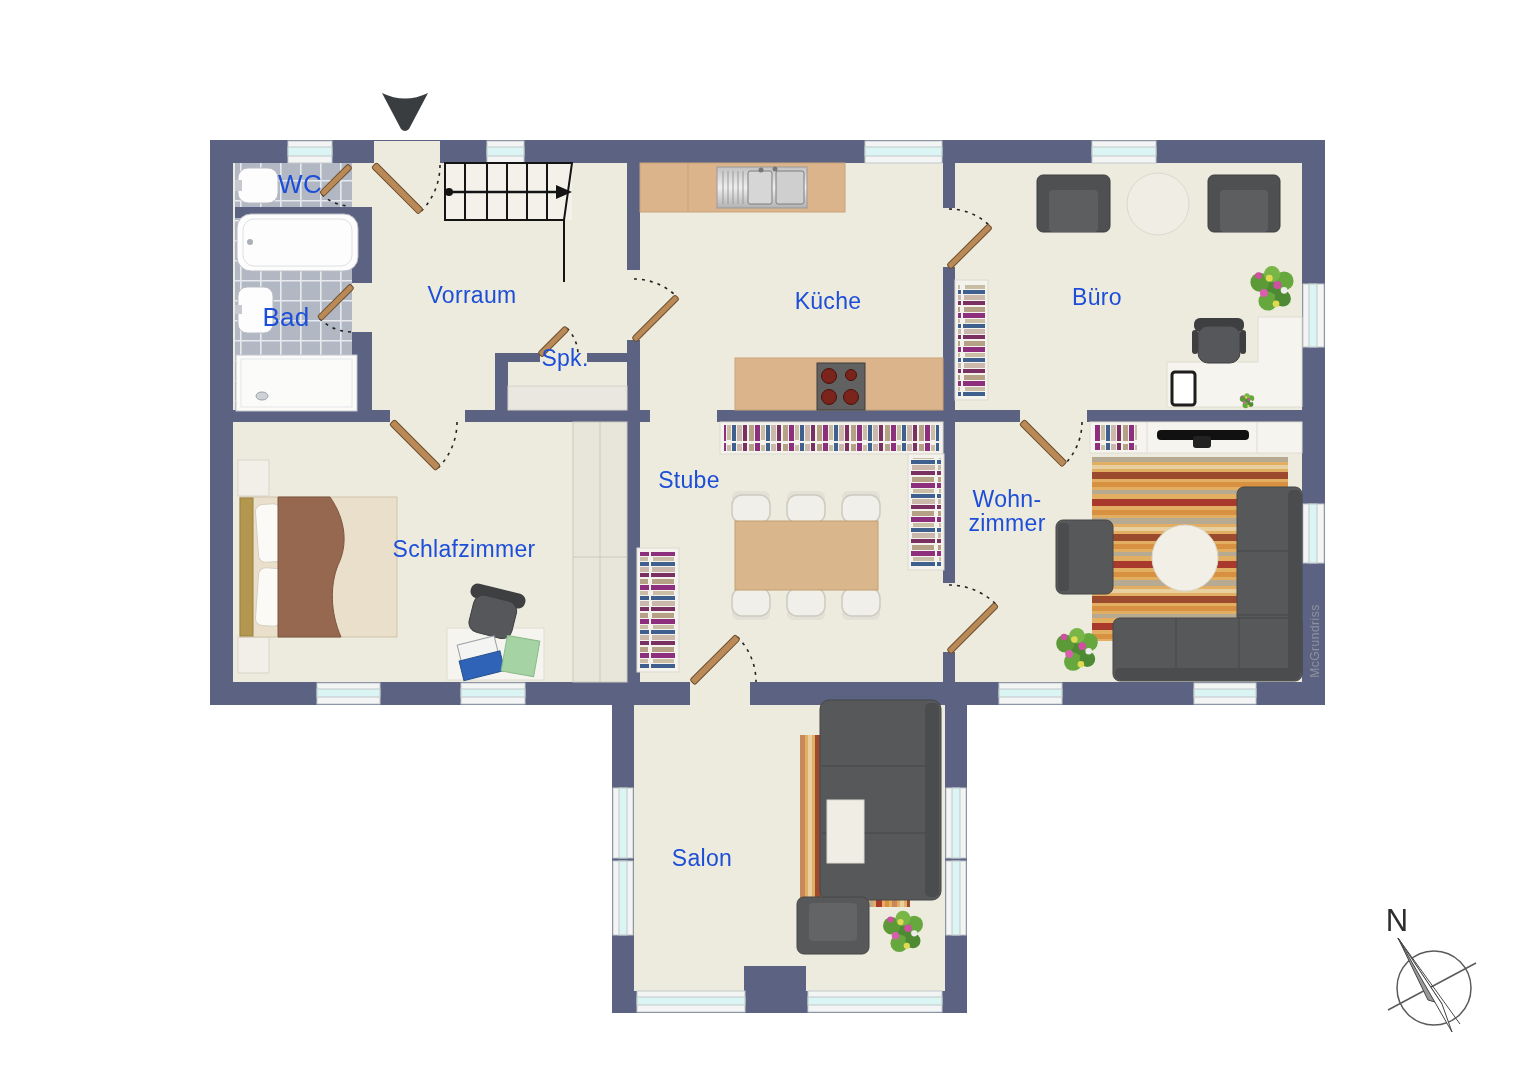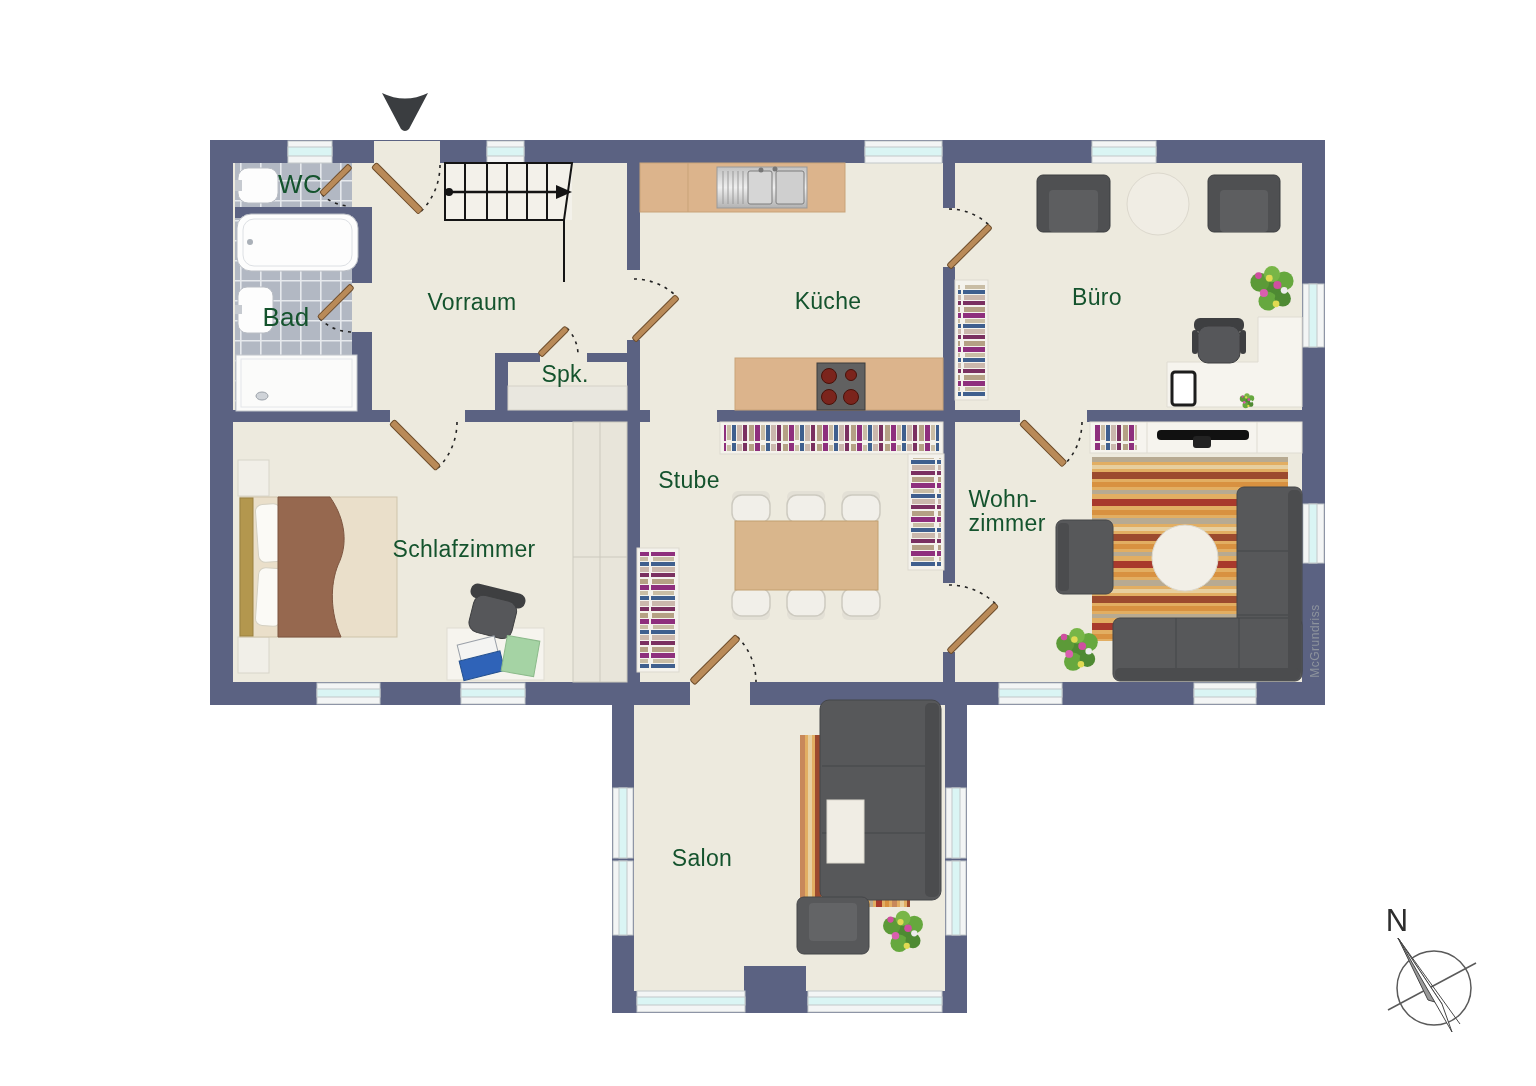--- a/index.html
+++ b/index.html
@@ -1,22 +1,22 @@
 <!DOCTYPE html>
 <html><head>
 <meta charset="utf-8">
 <style>
   html,body{margin:0;padding:0;background:#fff;}
   #stage{position:relative;width:1536px;height:1086px;background:#ffffff;overflow:hidden;
          font-family:"Liberation Sans",sans-serif;}
   #plan-svg{position:absolute;left:0;top:0;}
-  .rlabel{position:absolute;transform:translate(-50%,-50%);font-size:23px;color:#14532d;
+  .rlabel{position:absolute;transform:translate(-50%,-50%);font-size:23px;color:#1d4ed8;
           white-space:nowrap;letter-spacing:.3px;}
   .rlabel.big{font-size:26px;}
-  .rlabel.two{line-height:24px;}
+  .rlabel.two{text-align:center;line-height:24px;}
   #north-label{position:absolute;transform:translate(-50%,-50%);font-size:31px;color:#2e2e2e;}
   #watermark{position:absolute;transform:translate(-50%,-50%) rotate(-90deg);font-size:12px;
              color:#8d939d;letter-spacing:.5px;}
 </style>
 </head>
 <body>
 
 <div id="stage">
 <svg id="plan-svg" width="1536" height="1086" viewBox="0 0 1536 1086">
   <defs>
@@ -398,22 +398,22 @@
     <circle r="37" fill="none" stroke="#5a5a5a" stroke-width="1.5"></circle>
     <line x1="-46" y1="22" x2="42" y2="-25" stroke="#5a5a5a" stroke-width="1.5"></line>
     <line x1="-36" y1="-50" x2="26" y2="36" stroke="#4a4a4a" stroke-width="1"></line>
     <polygon points="-36,-50 8,16 -6,12" fill="#9a9a9a" stroke="#444" stroke-width="1"></polygon>
     <polygon points="-36,-50 8,16 18,44" fill="#ffffff" stroke="#444" stroke-width="1"></polygon>
   </g>
 </svg>
 
 <div class="rlabel big" style="left:300px;top:184px">WC</div>
 <div class="rlabel big" style="left:286px;top:317px">Bad</div>
-<div class="rlabel" style="left:472px;top:302px">Vorraum</div>
-<div class="rlabel" style="left:565px;top:374px">Spk.</div>
+<div class="rlabel" style="left:472px;top:295px">Vorraum</div>
+<div class="rlabel" style="left:565px;top:358px">Spk.</div>
 <div class="rlabel" style="left:828px;top:301px">Küche</div>
 <div class="rlabel" style="left:1097px;top:297px">Büro</div>
 <div class="rlabel" style="left:464px;top:549px">Schlafzimmer</div>
 <div class="rlabel" style="left:689px;top:480px">Stube</div>
 <div class="rlabel two" style="left:1007px;top:511px">
   <div>Wohn-</div>
   <div>zimmer</div>
 </div>
 <div class="rlabel" style="left:702px;top:858px">Salon</div>
 

